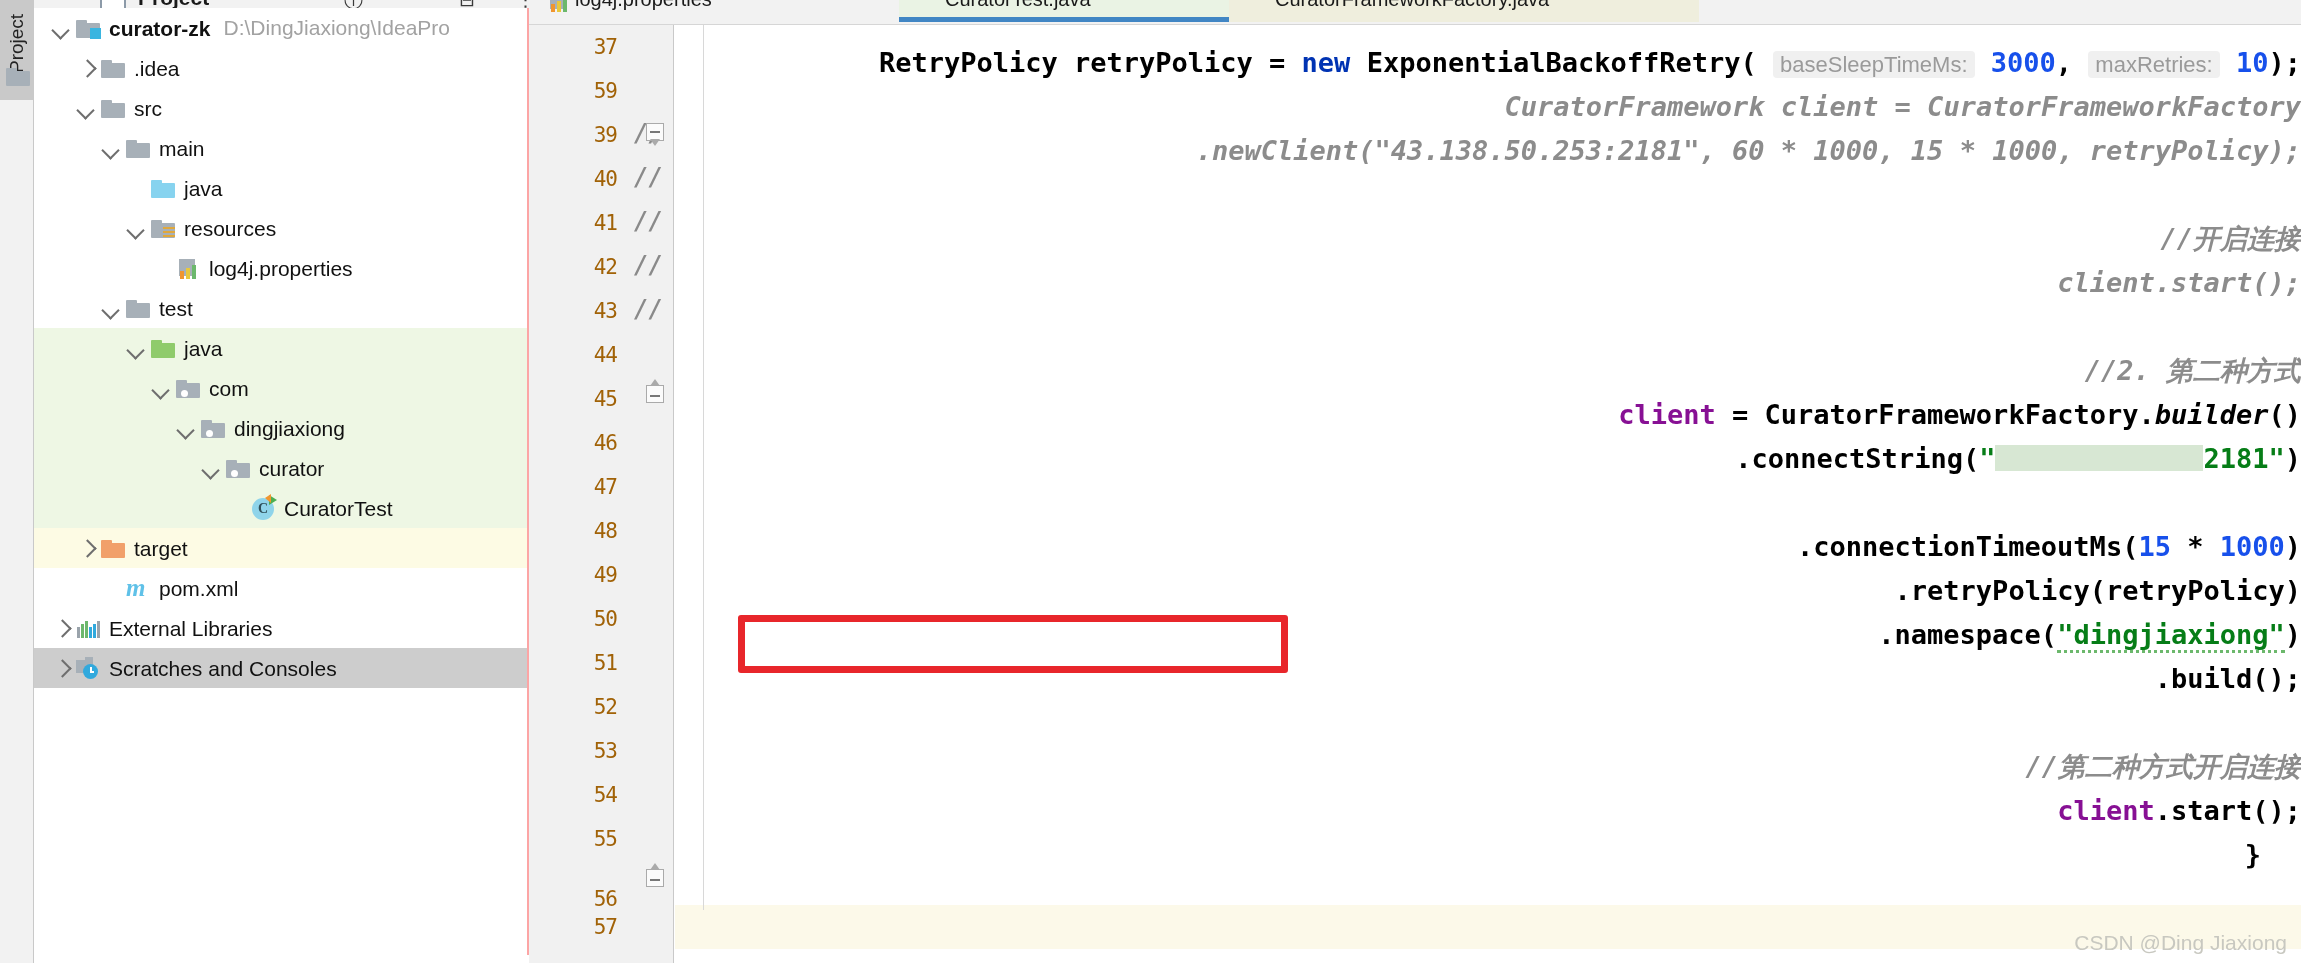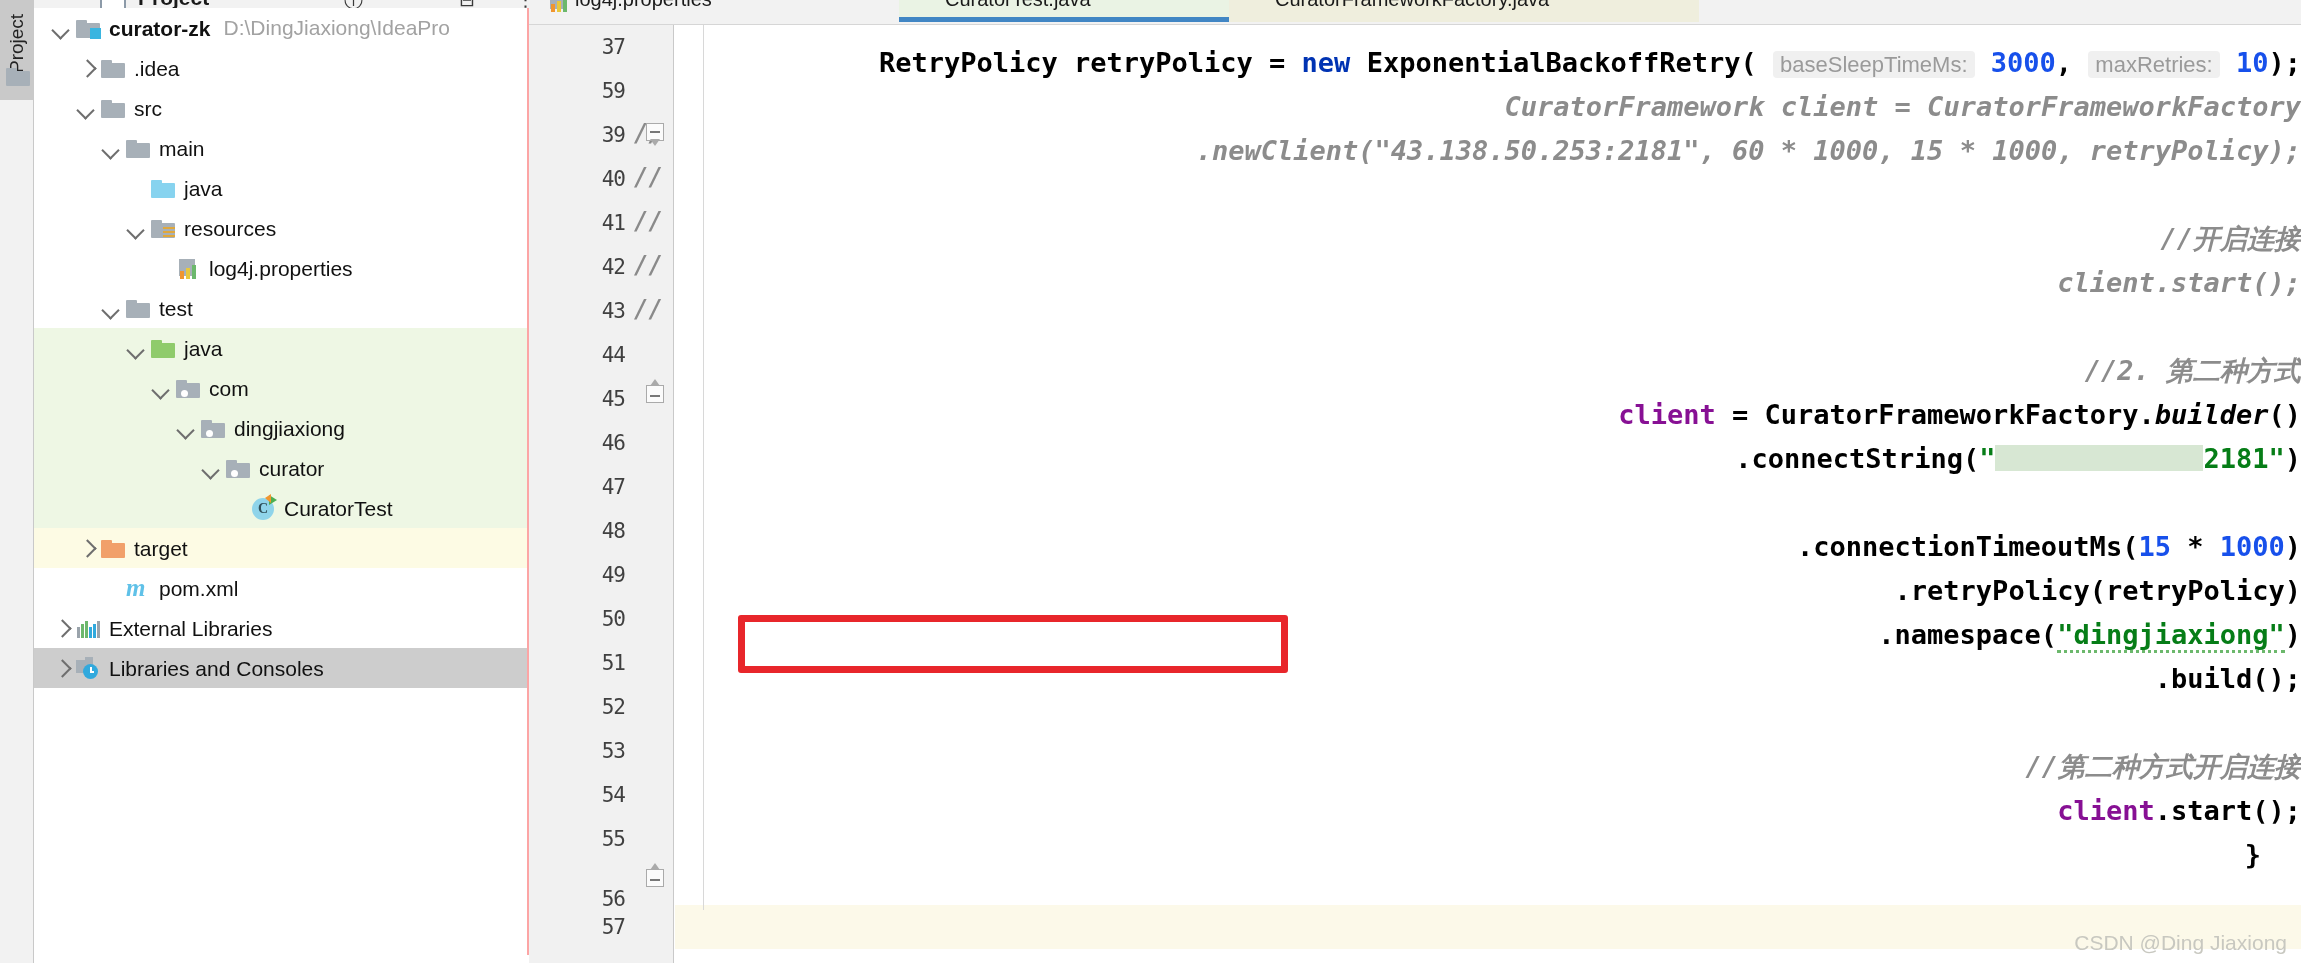--- a/index.html
+++ b/index.html
@@ -252,23 +252,23 @@
   
   .gutter {
     position: absolute;
     left: 529px; top: 25px;
     width: 145px; height: 938px;
     background: #f1f1f1;
     border-right: 1px solid #c9c9c9;
   }
   .gutter-line {
     position: absolute;
-    right: 48px;
+    right: 56px;
     font-size: 21px;
-    color: #404040;
+    color: #a16207;
     text-align: right;
     width: 60px;
     font-family: "DejaVu Sans Mono", monospace;
     letter-spacing: -1px;
   }
   .gutter-comment {
     position: absolute;
     left: 105px;
     font-size: 24px;
     color: #8a8a8a;
@@ -576,21 +576,21 @@
         <span class="tlabel">External Libraries</span>
       </div>
       <div class="tree-row sel-gray" style="padding-left: 14px;">
         <span class="arrow right"></span>
         <span class="ticon">
           <span class="icon-scratch">
             <span class="sfol"></span>
             <span class="clk"></span>
           </span>
         </span>
-        <span class="tlabel">Libraries and Consoles</span>
+        <span class="tlabel">Scratches and Consoles</span>
       </div>
     </div>
 
   <div class="tabbar">
       <div class="etab inactive" style="left: 0px; width: 370px;">
         <span class="tabico">
           <span class="icon-props">
             <span class="sheet"></span>
             <span class="b1"></span>
             <span class="b2"></span>

